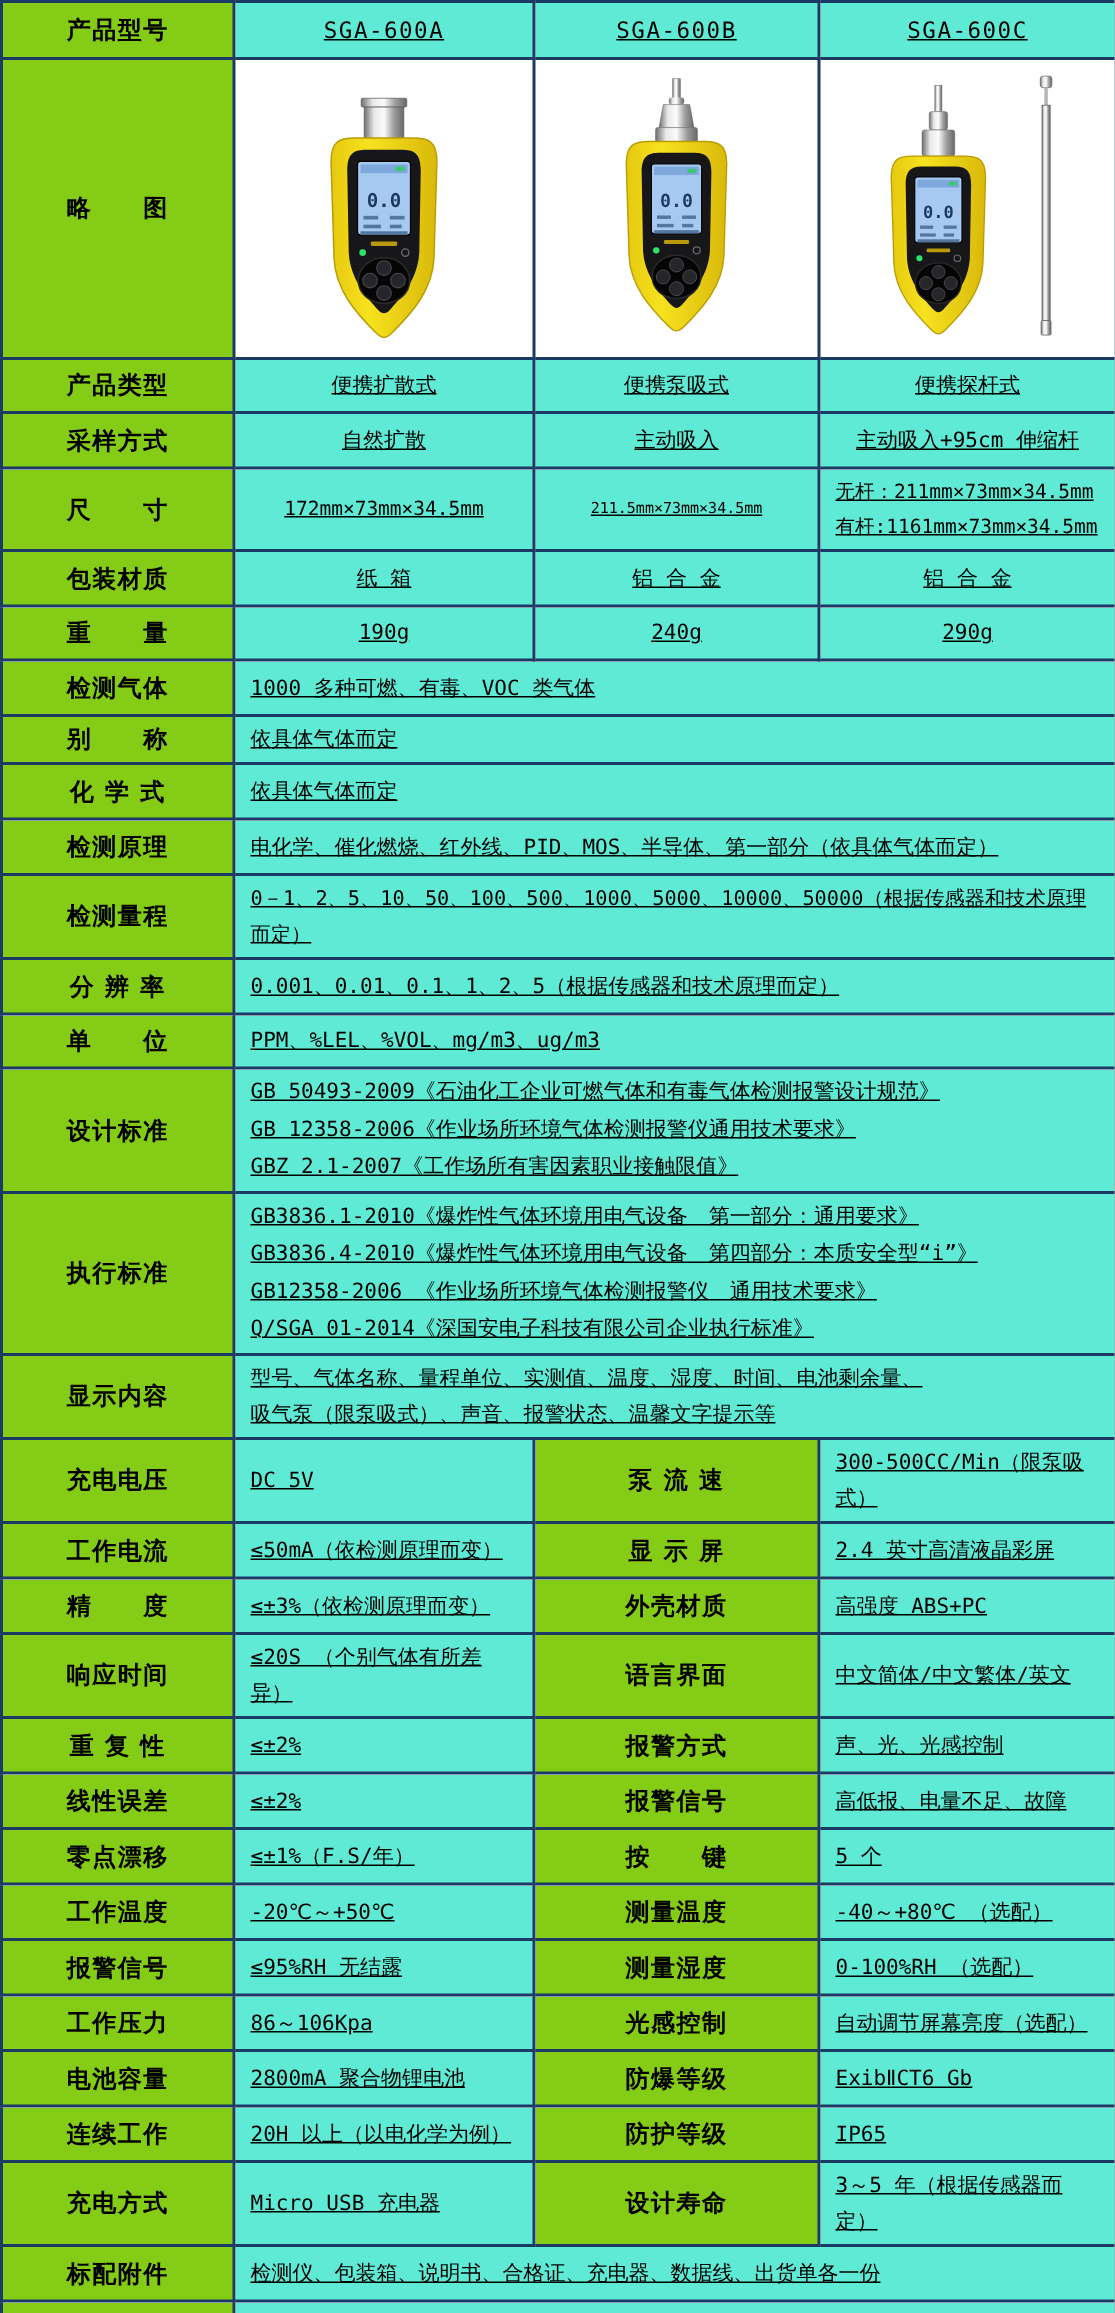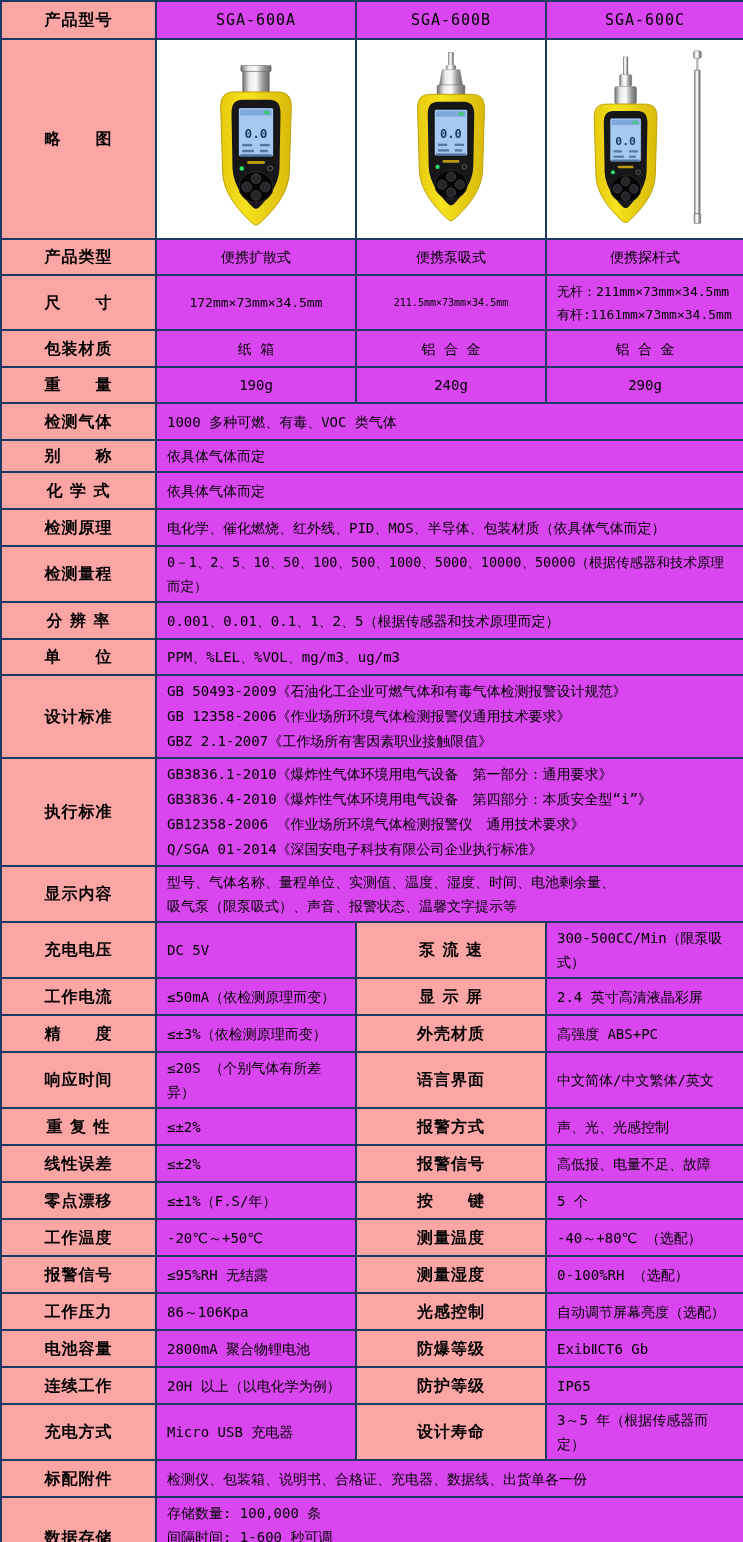--- a/index.html
+++ b/index.html
@@ -1,20 +1,20 @@
 <!DOCTYPE html>
 <html><head>
 <meta charset="utf-8">
 <style>
   html,body{margin:0;padding:0;background:#fff;}
   body{width:743px;font-family:"Liberation Sans",sans-serif;}
   table{border-collapse:collapse;width:743px;table-layout:fixed;}
   td,th{border:2px solid #1B3A64;padding:0;overflow:hidden;vertical-align:middle;color:#000;}
-  .lbl{background:#fca5a5;font-weight:700;font-size:16px;text-align:center;white-space:pre-line;line-height:22px;letter-spacing:1px;font-family:"DejaVu Sans",sans-serif;}
-  .val{background:#d946ef;font-size:14px;white-space:pre-line;line-height:24px;font-family:"DejaVu Sans Mono","DejaVu Sans",sans-serif;}
+  .lbl{background:#84cc16;font-weight:700;font-size:16px;text-align:center;white-space:pre-line;line-height:22px;letter-spacing:1px;font-family:"DejaVu Sans",sans-serif;}
+  .val{background:#5eead4;font-size:14px;white-space:pre-line;line-height:24px;font-family:"DejaVu Sans Mono","DejaVu Sans",sans-serif;text-decoration:underline;}
   .center{text-align:center;}
   .left{text-align:left;padding:3px 10px;margin-top:36px;}
   .model{font-size:15px;letter-spacing:1px;}
   .img{background:#FFFFFF;text-align:center;vertical-align:middle;}
   .img svg{display:block;margin:0 auto;}
 </style>
 </head>
 <body>
 
 <table>
@@ -136,20 +136,26 @@
       </svg>
     </td>
   </tr>
 
   <tr style="height:36px">
         <th class="lbl">产品类型</th>
         <td class="val center">便携扩散式</td>
         <td class="val center">便携泵吸式</td>
         <td class="val center">便携探杆式</td>
       </tr>
+  <tr style="height:37px">
+        <th class="lbl">采样方式</th>
+        <td class="val center">自然扩散</td>
+        <td class="val center">主动吸入</td>
+        <td class="val center">主动吸入+95cm 伸缩杆</td>
+      </tr>
   <tr style="height:55px">
         <th class="lbl">尺　　寸</th>
         <td class="val center" style="font-size:13px">172mm×73mm×34.5mm</td>
         <td class="val center" style="font-size:10px">211.5mm×73mm×34.5mm</td>
         <td class="val left" style="font-size:13px;line-height:23px">无杆：211mm×73mm×34.5mm
 有杆:1161mm×73mm×34.5mm</td>
       </tr>
   <tr style="height:37px">
         <th class="lbl">包装材质</th>
         <td class="val center">纸 箱</td>
@@ -170,21 +176,21 @@
   <tr style="height:23px">
         <th class="lbl">别　　称</th>
         <td class="val left" colspan="3">依具体气体而定</td>
       </tr>
   <tr style="height:37px">
         <th class="lbl">化 学 式</th>
         <td class="val left" colspan="3">依具体气体而定</td>
       </tr>
   <tr style="height:37px">
         <th class="lbl">检测原理</th>
-        <td class="val left" colspan="3">电化学、催化燃烧、红外线、PID、MOS、半导体、包装材质（依具体气体而定）</td>
+        <td class="val left" colspan="3">电化学、催化燃烧、红外线、PID、MOS、半导体、第一部分（依具体气体而定）</td>
       </tr>
   <tr style="height:38px">
         <th class="lbl">检测量程</th>
         <td class="val left" colspan="3" style="font-size:13.5px">0－1、2、5、10、50、100、500、1000、5000、10000、50000（根据传感器和技术原理而定）</td>
       </tr>
   <tr style="height:37px">
         <th class="lbl">分 辨 率</th>
         <td class="val left" colspan="3">0.001、0.01、0.1、1、2、5（根据传感器和技术原理而定）</td>
       </tr>
   <tr style="height:36px">

